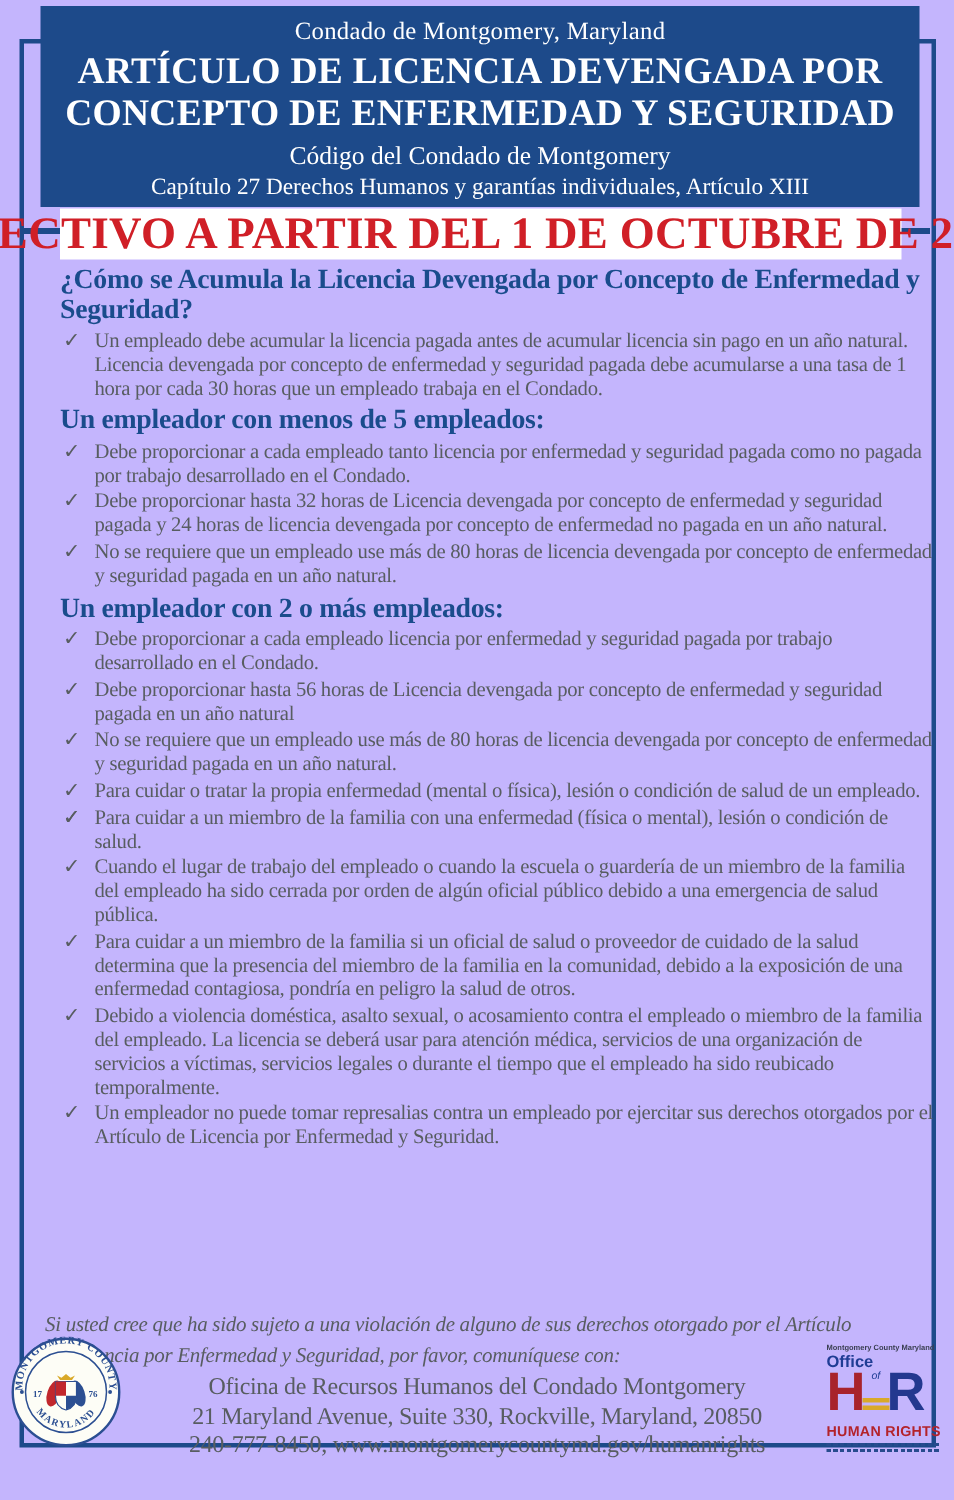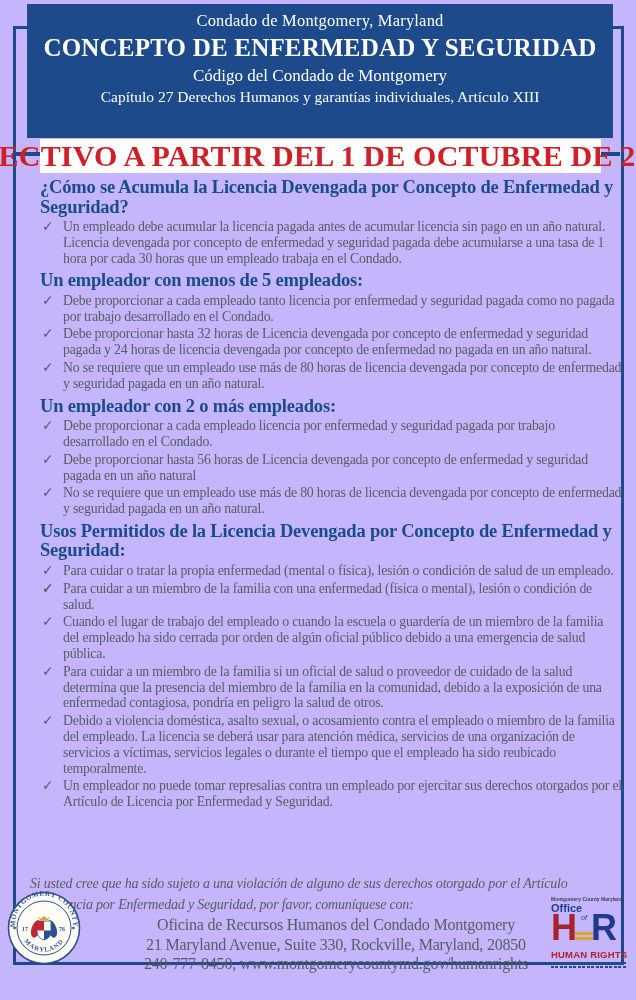--- a/index.html
+++ b/index.html
@@ -25,21 +25,21 @@
            color:#585d61;font-size:13.8px;line-height:15.8px;letter-spacing:-.2px;}
   .sec-heading{color:#1a4c8c;font-size:18.5px;line-height:19.5px;font-weight:bold;
                margin:5px 0 2px 0;letter-spacing:-.2px;}
   .section:first-child .sec-heading{margin-top:0;}
   ul.bullets{list-style:none;margin:0;padding:0;}
   li.bullet{position:relative;padding-left:23px;margin-bottom:2px;}
   .check{position:absolute;left:2px;top:0;}
   
   .notice{position:absolute;left:30px;top:873px;width:540px;z-index:2;text-align:left;
           color:#585d61;font-style:italic;font-size:14px;line-height:21px;letter-spacing:-.2px;}
-  .address{position:absolute;left:108px;top:915px;width:456px;z-index:2;text-align:center;
+  .address{position:absolute;left:90px;top:915px;width:456px;z-index:2;text-align:center;
            color:#585d61;font-size:16px;line-height:19.5px;letter-spacing:-.2px;}
   .seal{position:absolute;left:7px;top:891px;width:74px;height:74px;z-index:4;}
   
   .hr-logo{position:absolute;left:551px;top:896px;width:82px;z-index:4;
            font-family:"Liberation Sans","DejaVu Sans",sans-serif;}
   .hr-tagline{font-size:5px;color:#3a3f52;white-space:nowrap;font-weight:bold;}
   .hr-office{font-size:11px;font-weight:bold;color:#1f3c94;line-height:11px;margin-top:1px;}
   .hr-letters{position:relative;height:34px;margin-top:0;}
   .hr-h{position:absolute;left:0;top:-4px;font-size:36px;font-weight:bold;color:#a8232b;line-height:36px;}
   .hr-r{position:absolute;left:40px;top:-4px;font-size:36px;font-weight:bold;color:#23388f;line-height:36px;}
@@ -53,20 +53,21 @@
 </head>
 <body>
 
 <div class="page">
 
   <div class="frame"></div>
 
   <div class="header-box">
     <div class="county-line">Condado de Montgomery, Maryland</div>
     <div class="main-title">
+      <div>ARTÍCULO DE LICENCIA DEVENGADA POR</div>
       <div>CONCEPTO DE ENFERMEDAD Y SEGURIDAD</div>
     </div>
     <div class="subtitle1">Código del Condado de Montgomery</div>
     <div class="subtitle2">Capítulo 27 Derechos Humanos y garantías individuales, Artículo XIII</div>
   </div>
 
   <div class="banner-rule"></div>
   <div class="banner">
     <span class="banner-text">EFECTIVO A PARTIR DEL 1 DE OCTUBRE DE 2016</span>
   </div>
@@ -91,21 +92,20 @@
     <div class="section">
       <div class="sec-heading">Un empleador con 2 o más empleados:</div>
       <ul class="bullets">
           <li class="bullet"><span class="check">✓</span><span>Debe proporcionar a cada empleado licencia por enfermedad y seguridad pagada por trabajo desarrollado en el Condado.</span></li>
           <li class="bullet"><span class="check">✓</span><span>Debe proporcionar hasta 56 horas de Licencia devengada por concepto de enfermedad y seguridad pagada en un año natural</span></li>
           <li class="bullet"><span class="check">✓</span><span>No se requiere que un empleado use más de 80 horas de licencia devengada por concepto de enfermedad y seguridad pagada en un año natural.</span></li>
         </ul>
     </div>
 
     <div class="section">
-      <div class="sec-heading">Usos Permitidos de la Licencia Devengada por Concepto de Enfermedad y Seguridad:</div>
       <ul class="bullets">
           <li class="bullet"><span class="check">✓</span><span>Para cuidar o tratar la propia enfermedad (mental o física), lesión o condición de salud de un empleado.</span></li>
           <li class="bullet"><span class="check">✓</span></li>
           <li class="bullet"><span class="check">✓</span><span>Para cuidar a un miembro de la familia con una enfermedad (física o mental), lesión o condición de salud.</span></li>
           <li class="bullet"><span class="check">✓</span><span>Cuando el lugar de trabajo del empleado o cuando la escuela o guardería de un miembro de la familia del empleado ha sido cerrada por orden de algún oficial público debido a una emergencia de salud pública.</span></li>
           <li class="bullet"><span class="check">✓</span><span>Para cuidar a un miembro de la familia si un oficial de salud o proveedor de cuidado de la salud determina que la presencia del miembro de la familia en la comunidad, debido a la exposición de una enfermedad contagiosa, pondría en peligro la salud de otros.</span></li>
           <li class="bullet"><span class="check">✓</span><span>Debido a violencia doméstica, asalto sexual, o acosamiento contra el empleado o miembro de la familia del empleado. La licencia se deberá usar para atención médica, servicios de una organización de servicios a víctimas, servicios legales o durante el tiempo que el empleado ha sido reubicado temporalmente.</span></li>
           <li class="bullet"><span class="check">✓</span><span>Un empleador no puede tomar represalias contra un empleado por ejercitar sus derechos otorgados por el Artículo de Licencia por Enfermedad y Seguridad.</span></li>
         </ul>
     </div>

